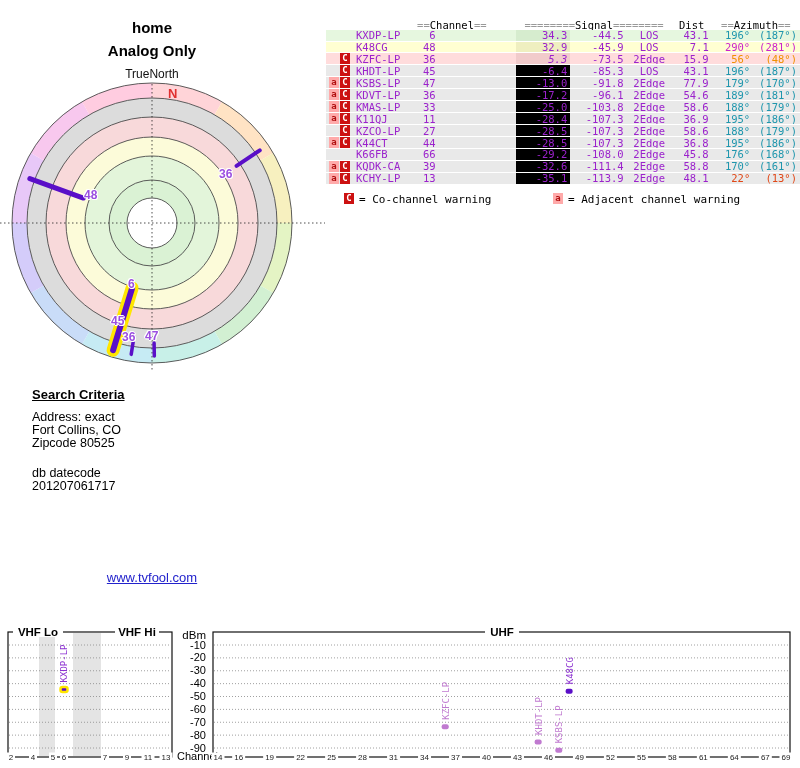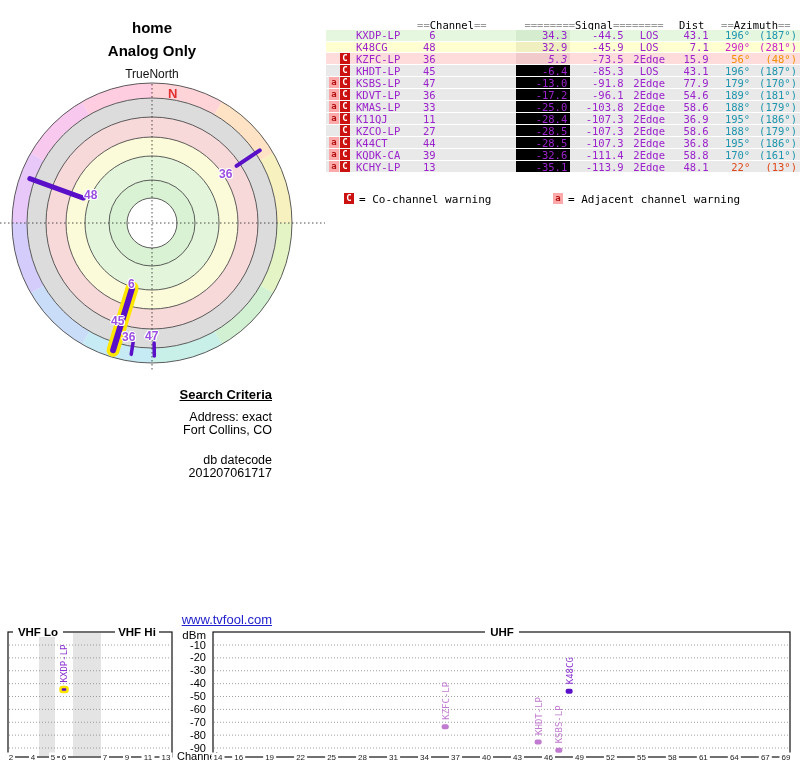--- a/index.html
+++ b/index.html
@@ -7,25 +7,25 @@
   #page { position:relative; width:800px; height:768px; background:#fff; overflow:hidden;
           font-family:"Liberation Sans", sans-serif; }
   .abs { position:absolute; }
 
   
   .big-title { left:32px; width:240px; text-align:center; font-size:15px; font-weight:bold; color:#000; }
   .truenorth { left:77px; width:150px; text-align:center; font-size:12px; color:#111; }
   .north-n { font-size:13px; font-weight:bold; color:#e03030; }
   .spoke-label { font-size:12px; font-weight:bold; color:#9b4fe0;
     text-shadow:-1px 0 0 #fff,1px 0 0 #fff,0 -1px 0 #fff,0 1px 0 #fff,1px 1px 0 #fff,-1px -1px 0 #fff; }
-  .search-block { left:32px; top:387px; width:240px; text-align:right; color:#000; }
+  .search-block { left:32px; top:387px; width:240px; text-align:left; color:#000; }
   .search-title { font-size:13px; font-weight:bold; text-decoration:underline; margin-bottom:9px; }
   .search-line { font-size:12.5px; line-height:13px; }
   .gap17 { height:17px; }
-  .site-link { left:32px; top:610px; width:240px; text-align:right; }
+  .site-link { left:32px; top:568px; width:240px; text-align:center; }
   .site-link a { font-size:13px; color:#2222cc; text-decoration:underline; cursor:pointer; }
 
   
   #station-table { position:absolute; left:298px; top:20px; border-collapse:collapse;
     font-family:"DejaVu Sans Mono", monospace; font-size:10.5px; line-height:10.4px; color:#000;
     table-layout:fixed;margin-left:28px; }
   #station-table th { font-weight:normal; white-space:nowrap; }
   #station-table td, #station-table th { padding:0 3px; white-space:nowrap; overflow:hidden; }
   #station-table thead tr.colrow th { border-bottom:1px solid #000; }
   #station-table thead tr.colrow th.nowrap-noline { border-bottom:none; }
@@ -250,20 +250,33 @@
           <td class="t-c pv"></td>
           <td class="t-c pv"></td>
           <td class="t-r pv nm">-28.5</td>
           <td class="t-r pv">-107.3</td>
           <td class="t-c pv">2Edge</td>
           <td class="t-r pv">36.8</td>
           <td class="t-r az-teal">195°</td>
           <td class="t-r az-teal">(186°)</td>
         </tr>
         <tr class="bg-gray">
+          <td class="warncell"></td>
+          <td class="t-l callsign">K66FB</td>
+          <td class="t-r pv">66</td>
+          <td class="t-c pv"></td>
+          <td class="t-c pv"></td>
+          <td class="t-r pv nm">-29.2</td>
+          <td class="t-r pv">-108.0</td>
+          <td class="t-c pv">2Edge</td>
+          <td class="t-r pv">45.8</td>
+          <td class="t-r az-teal">176°</td>
+          <td class="t-r az-teal">(168°)</td>
+        </tr>
+        <tr class="bg-gray">
           <td class="warncell"><span class="ic ic-a">a</span><span class="ic ic-c">C</span></td>
           <td class="t-l callsign">KQDK-CA</td>
           <td class="t-r pv">39</td>
           <td class="t-c pv"></td>
           <td class="t-c pv"></td>
           <td class="t-r pv nm">-32.6</td>
           <td class="t-r pv">-111.4</td>
           <td class="t-c pv">2Edge</td>
           <td class="t-r pv">58.8</td>
           <td class="t-r az-teal">170°</td>
@@ -289,20 +302,21 @@
     <span class="ic ic-c">C</span><span>= Co-channel warning</span>
   </div>
   <div class="legend-item" style="left:553px;top:193px;">
     <span class="ic ic-a">a</span><span>= Adjacent channel warning</span>
   </div>
 
   <div class="abs search-block">
     <div class="search-title">Search Criteria</div>
     <div class="search-line">Address: exact</div>
     <div class="search-line">Fort Collins, CO</div>
+    <div class="search-line">Zipcode 80525</div>
     <div class="gap17"></div>
     <div class="search-line">db datecode</div>
     <div class="search-line">201207061717</div>
   </div>
 
   <div class="abs site-link">
     <a>www.tvfool.com</a>
   </div>
 
   <svg class="abs" id="bottom-svg" style="left:0;top:618px;" width="800" height="150" viewBox="0 0 800 150">

